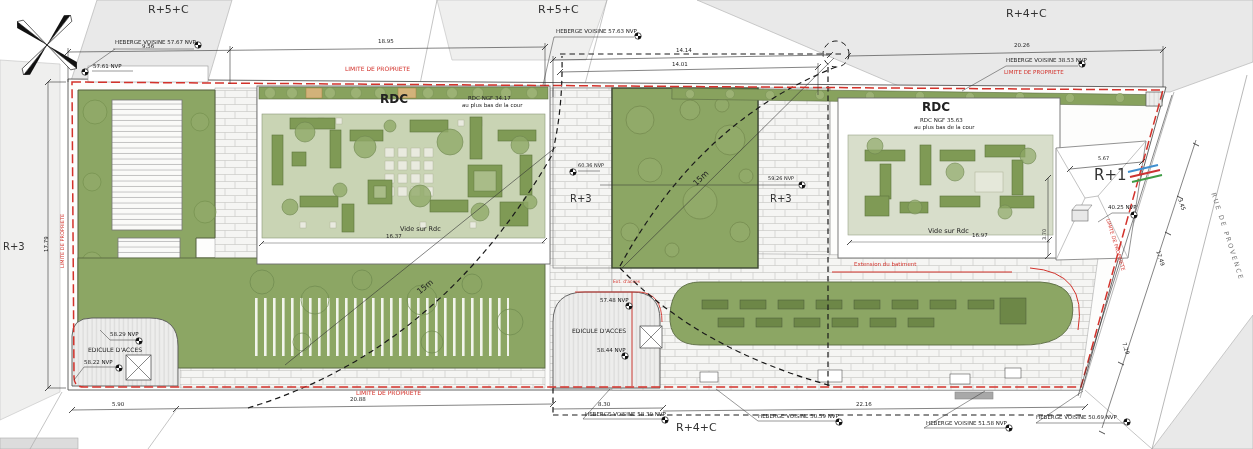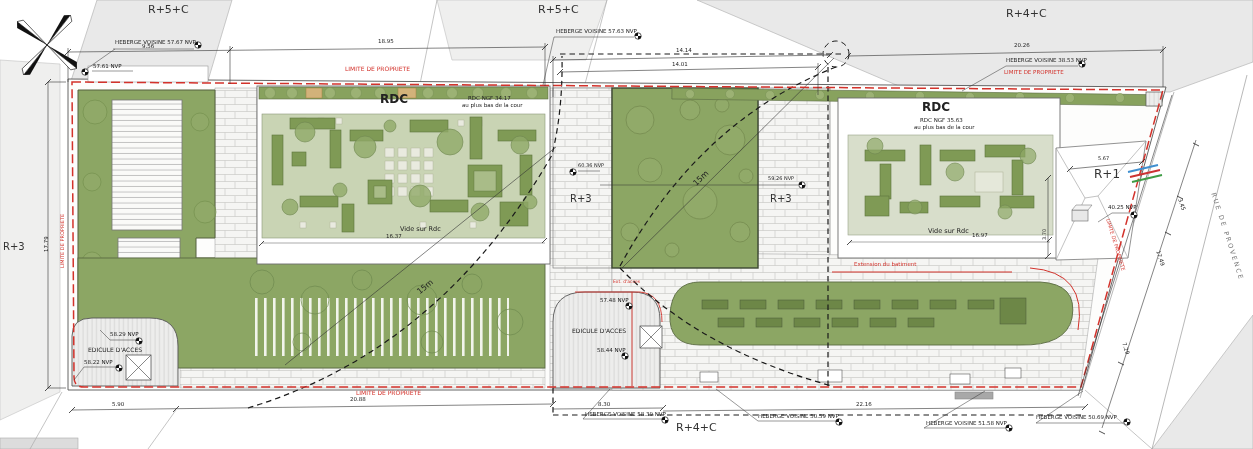--- a/index.html
+++ b/index.html
@@ -394,21 +394,21 @@
 <span class="lbl" style="left:462px;top:103px;font-size:5.5px;">au plus bas de la cour</span>
 <span class="lbl" style="left:400px;top:226px;font-size:6.5px;">Vide sur Rdc</span>
 <span class="lbl" style="left:386px;top:234px;font-size:5.5px;">16.37</span>
 
 <span class="lbl b" style="left:922px;top:101px;font-size:12px;">RDC</span>
 <span class="lbl" style="left:920px;top:118px;font-size:5.5px;">RDC NGF 35.63</span>
 <span class="lbl" style="left:914px;top:125px;font-size:5.5px;">au plus bas de la cour</span>
 <span class="lbl" style="left:928px;top:228px;font-size:6.5px;">Vide sur Rdc</span>
 <span class="lbl" style="left:972px;top:233px;font-size:5.5px;">16.97</span>
 
-<span class="lbl" style="left:1094px;top:168px;font-size:12px;color:#333;">R+1</span>
+<span class="lbl" style="left:1094px;top:168px;font-size:15px;color:#333;">R+1</span>
 <span class="lbl" style="left:570px;top:194px;font-size:10px;color:#333;">R+3</span>
 <span class="lbl" style="left:578px;top:163px;font-size:5px;">60.36 NVP</span>
 <span class="lbl" style="left:770px;top:194px;font-size:10px;color:#333;">R+3</span>
 <span class="lbl" style="left:768px;top:176px;font-size:5px;">59.26 NVP</span>
 
 <span class="lbl" style="left:416px;top:290px;font-size:8px;transform:rotate(-40deg);">15m</span>
 <span class="lbl" style="left:692px;top:182px;font-size:8px;transform:rotate(-44deg);">15m</span>
 
 <span class="lbl" style="left:88px;top:347px;font-size:6px;">EDICULE D'ACCES</span>
 <span class="lbl" style="left:110px;top:332px;font-size:5.5px;">58.29 NVP</span>

